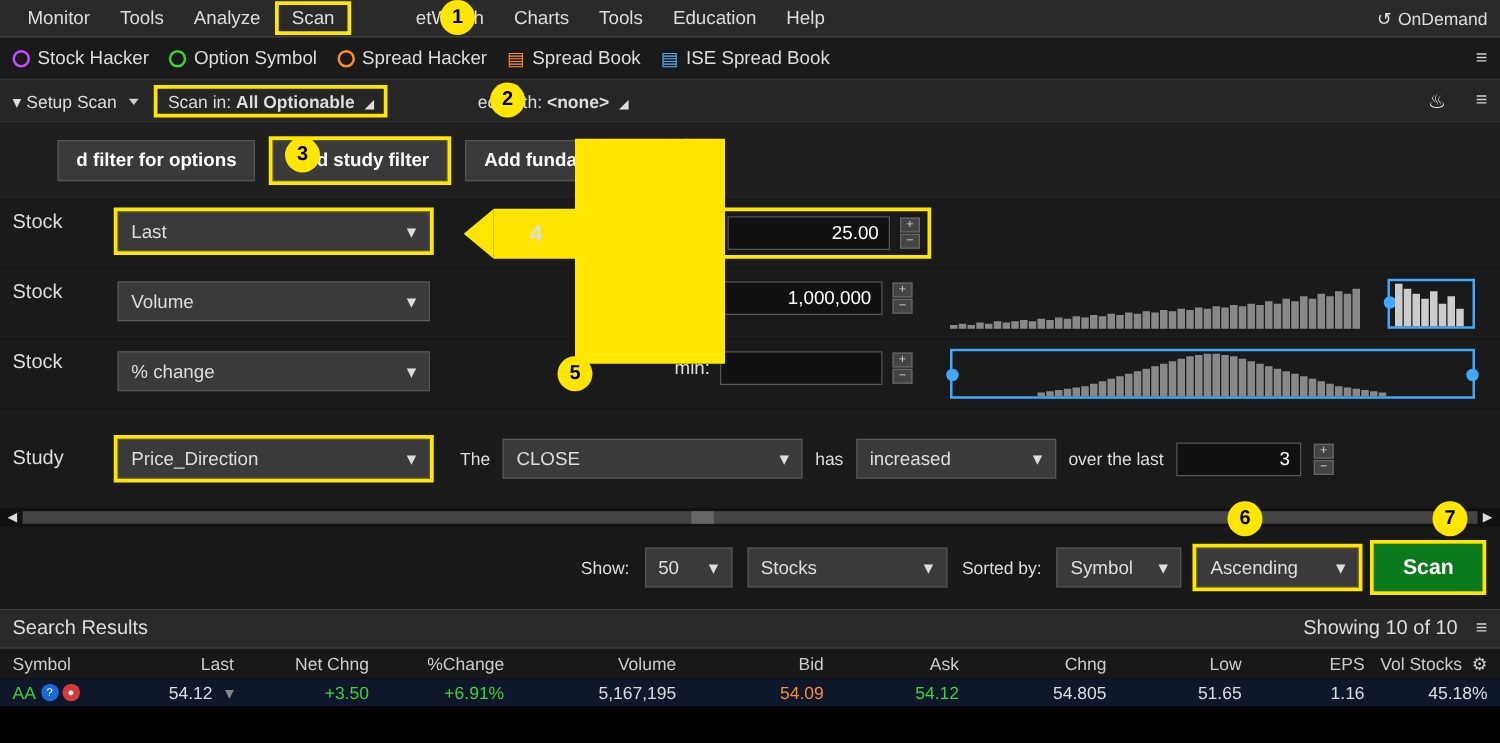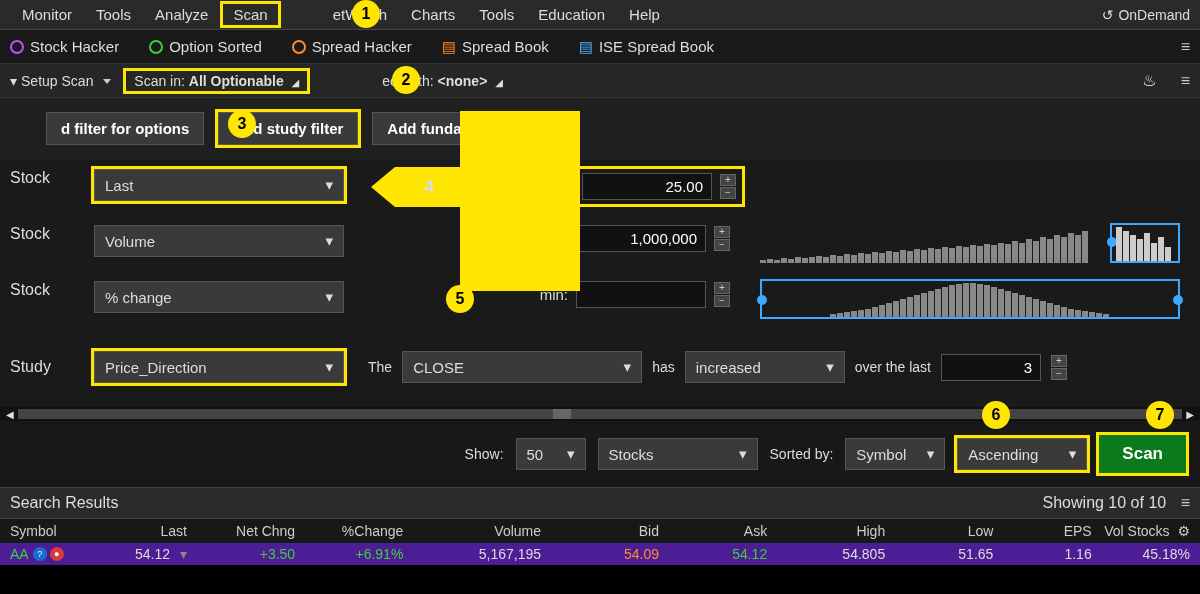--- a/index.html
+++ b/index.html
@@ -1,21 +1,21 @@
 <!DOCTYPE html>
 <html><head>
 <meta charset="utf-8">
 <style>
   * { box-sizing: border-box; margin: 0; padding: 0; font-family: Arial, Helvetica, sans-serif; }
   body { background: #000; color: #ddd; font-size: 14px; width: 1200px; }
   .topbar { background: #2a2a2a; height: 30px; display: flex; align-items: center; padding: 0 10px; border-bottom: 1px solid #444; position: relative; }
   .topbar .tab { padding: 4px 12px; cursor: pointer; color: #ddd; font-size: 15px; }
   .topbar .highlight-box { border: 3px solid #ffe600; padding: 2px 10px; }
   .ondemand { margin-left: auto; display: flex; align-items: center; gap: 5px; }
-  .subbar { background: #1a1a1a; height: 34px; display: flex; align-items: center; padding: 0 10px; gap: 30px; border-bottom: 1px solid #333; }
+  .subbar { background: #1a1a1a; height: 34px; display: flex; align-items: center; padding: 0 10px; gap: 16px; border-bottom: 1px solid #333; }
   .subtab { display: flex; align-items: center; gap: 6px; font-size: 15px; cursor: pointer; }
   .setupbar { background: #262626; height: 34px; display: flex; align-items: center; padding: 0 10px; gap: 12px; border-bottom: 1px solid #333; position: relative; }
   .drop-caret::after { content: ""; display: inline-block; border-left: 4px solid transparent; border-right: 4px solid transparent; border-top: 5px solid #ccc; margin-left: 6px; vertical-align: middle; }
   .scanin { border: 3px solid #ffe600; padding: 2px 8px; }
   .filterbar { background: #1f1f1f; padding: 14px 10px; display: flex; gap: 14px; align-items: center; position: relative; }
   .btn { background: #3a3a3a; border: 1px solid #555; padding: 7px 14px; font-size: 15px; font-weight: bold; color: #fff; cursor: pointer; }
   .hl { outline: 3px solid #ffe600; }
   .filter-row { display: flex; align-items: flex-start; padding: 10px 10px; gap: 14px; background: #1a1a1a; position: relative; min-height: 56px; }
   .label { width: 70px; font-size: 16px; }
   .dropdown { background: #3a3a3a; border: 1px solid #555; padding: 6px 10px; font-size: 15px; display: flex; justify-content: space-between; align-items: center; cursor: pointer; }
@@ -30,21 +30,21 @@
   .sentence { display: flex; align-items: center; gap: 10px; flex-wrap: wrap; }
   .scroll-track { background: #111; height: 14px; position: relative; display: flex; align-items: center; padding: 0 6px; }
   .scroll-thumb { background: #444; height: 10px; flex: 1; margin: 0 4px; position: relative; }
   .scroll-handle { position: absolute; left: 46%; top: 0; width: 18px; height: 10px; background: #666; }
   .showbar { display: flex; align-items: center; justify-content: flex-end; gap: 12px; padding: 14px 14px; background: #181818; position: relative; }
   .scanbtn { background: #0b7a1d; border: 1px solid #0b7a1d; padding: 8px 22px; font-size: 17px; font-weight: bold; color: #fff; cursor: pointer; }
   .resultsbar { background: #2a2a2a; display: flex; align-items: center; justify-content: space-between; padding: 6px 10px; font-size: 16px; border-top: 1px solid #444; border-bottom: 1px solid #444; }
   .colhead { background: #181818; display: flex; padding: 4px 10px; font-size: 14px; color: #ccc; }
   .col { text-align: right; }
   .col:first-child { text-align: left; }
-  .datarow { background: #4c1d95; display: flex; padding: 3px 10px; font-size: 14px; align-items: center; }
+  .datarow { background: #0f172a; display: flex; padding: 3px 10px; font-size: 14px; align-items: center; }
   .c-sym { width: 70px; text-align: left; }
   .c-last { width: 110px; }
   .c-chg { width: 110px; }
   .c-pct { width: 110px; }
   .c-vol { width: 140px; }
   .c-bid { width: 120px; }
   .c-ask { width: 110px; }
   .c-high { width: 120px; }
   .c-low { width: 110px; }
   .c-eps { width: 100px; }
@@ -84,21 +84,21 @@
   </span>
 </div>
 
 <div class="subbar">
   <span class="subtab">
     <span class="icon-circle" style="border:2px solid #c84bff"></span>
     <span>Stock Hacker</span>
   </span>
   <span class="subtab">
     <span class="icon-circle" style="border:2px solid #3dd13d"></span>
-    <span>Option Sorted</span>
+    <span>Option Symbol</span>
   </span>
   <span class="subtab">
     <span class="icon-circle" style="border:2px solid #ff8b2e"></span>
     <span>Spread Hacker</span>
   </span>
   <span class="subtab">
     <span style="color:#ff8b2e">▤</span>
     <span>Spread Book</span>
   </span>
   <span class="subtab">
@@ -277,21 +277,21 @@
 </div>
 
 <div class="colhead">
   <span class="col c-sym">Symbol</span>
   <span class="col c-last">Last</span>
   <span class="col c-chg">Net Chng</span>
   <span class="col c-pct">%Change</span>
   <span class="col c-vol">Volume</span>
   <span class="col c-bid">Bid</span>
   <span class="col c-ask">Ask</span>
-  <span class="col c-high">High</span>
+  <span class="col c-high">Chng</span>
   <span class="col c-low">Low</span>
   <span class="col c-eps">EPS</span>
   <span class="col c-vix">
     <span>Vol Stocks</span>
     <span style="margin-left:4px">⚙</span>
   </span>
 </div>
 
 <div class="datarow">
   <span class="col c-sym green" style="display:flex;align-items:center">

